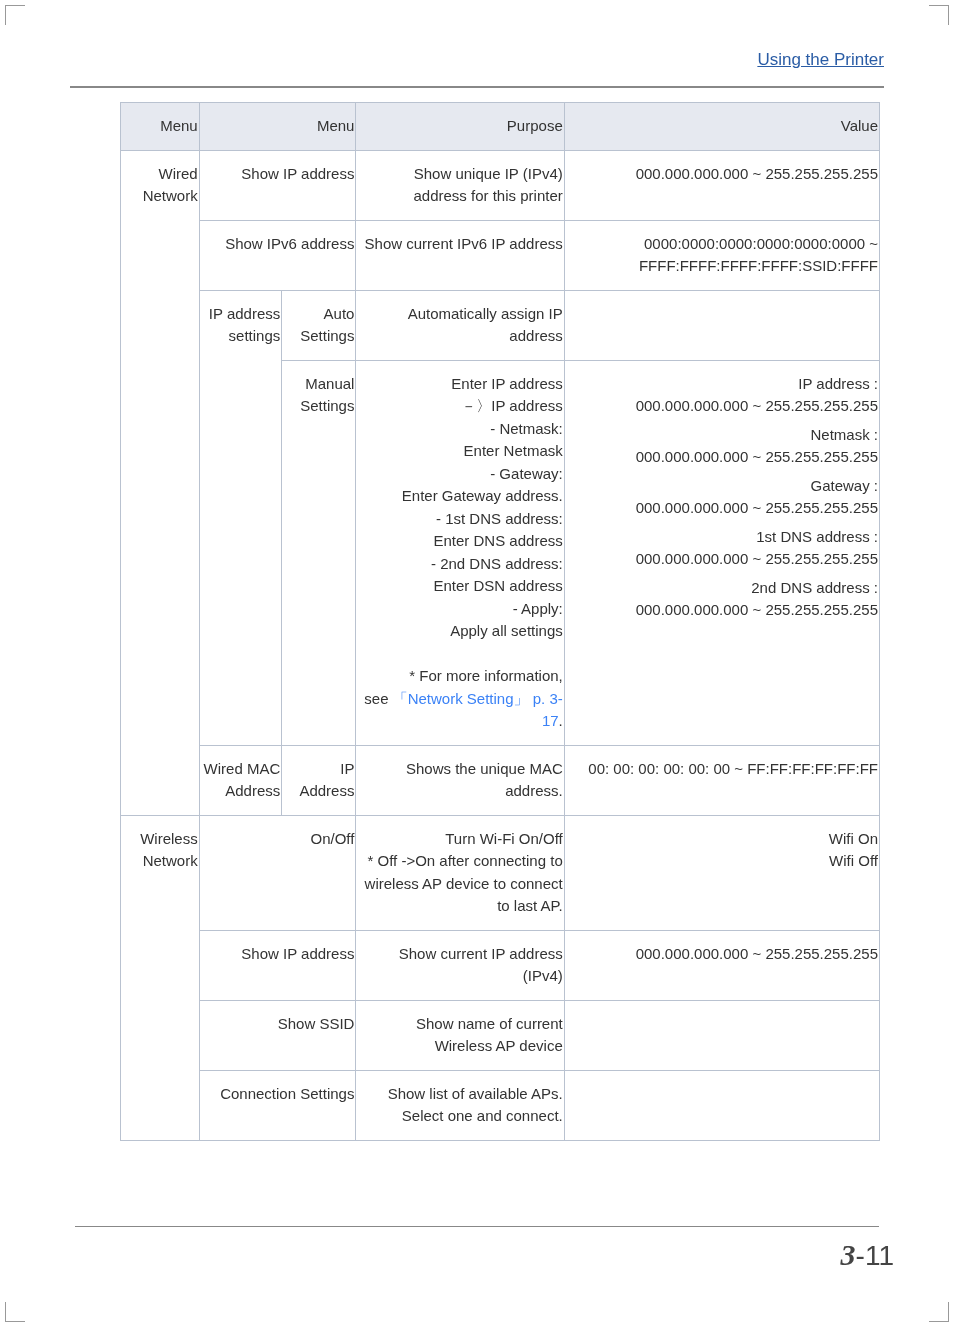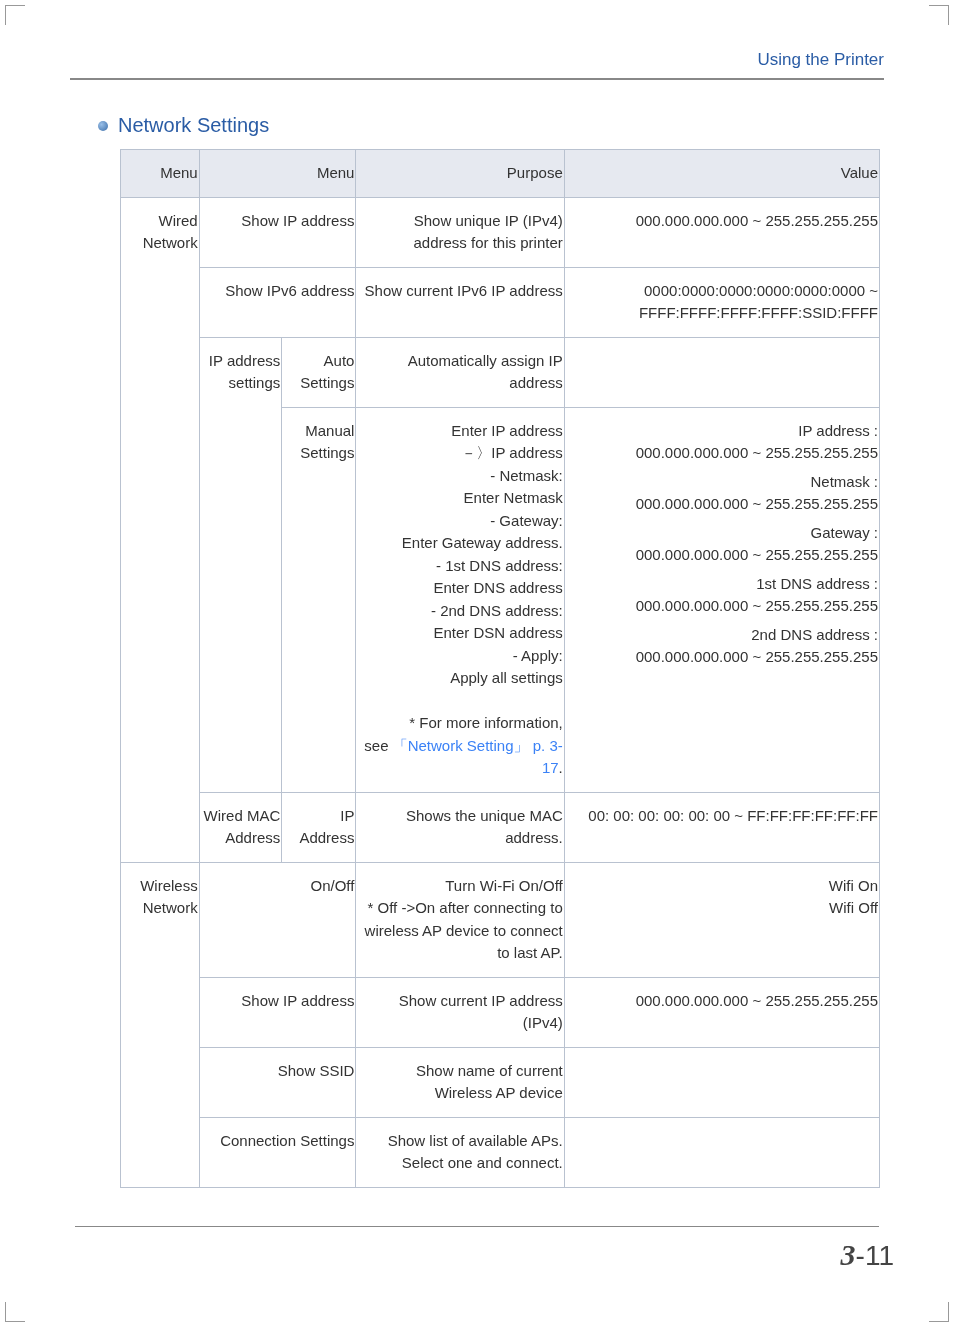--- a/index.html
+++ b/index.html
@@ -24,23 +24,24 @@
       height: 20px;
     }
     .crop-tl { top: 5px; left: 5px; border-left: 1px solid #999; border-top: 1px solid #999; }
     .crop-tr { top: 5px; right: 5px; border-right: 1px solid #999; border-top: 1px solid #999; }
     .crop-bl { bottom: 5px; left: 5px; border-left: 1px solid #999; border-bottom: 1px solid #999; }
     .crop-br { bottom: 5px; right: 5px; border-right: 1px solid #999; border-bottom: 1px solid #999; }
     .header-line {
       text-align: right;
       color: #2a5ca5;
       font-size: 17px;
-      padding-bottom: 8px;
+      padding-bottom: 16px;
       border-bottom: 2px solid #888;
-      margin-bottom: 34px;
+      margin-bottom: 14px;
+      text-decoration: underline;
     }
     .section-title {
       display: flex;
       align-items: center;
       color: #2a5ca5;
       font-size: 20px;
       margin-left: 28px;
       margin-bottom: 12px;
     }
     .bullet {
@@ -97,24 +98,20 @@
 <body>
 
 <div class="crop-tl"></div>
 <div class="crop-tr"></div>
 <div class="crop-bl"></div>
 <div class="crop-br"></div>
 
 <div class="page">
   <div class="header-line">Using the Printer</div>
 
-  <div class="section-title">
-    <span class="bullet"></span>
-    <span>Network Settings</span>
-  </div>
 
   <table>
     <thead>
       <tr>
         <th>Menu</th>
         <th colspan="2">Menu</th>
         <th>Purpose</th>
         <th>Value</th>
       </tr>
     </thead>

